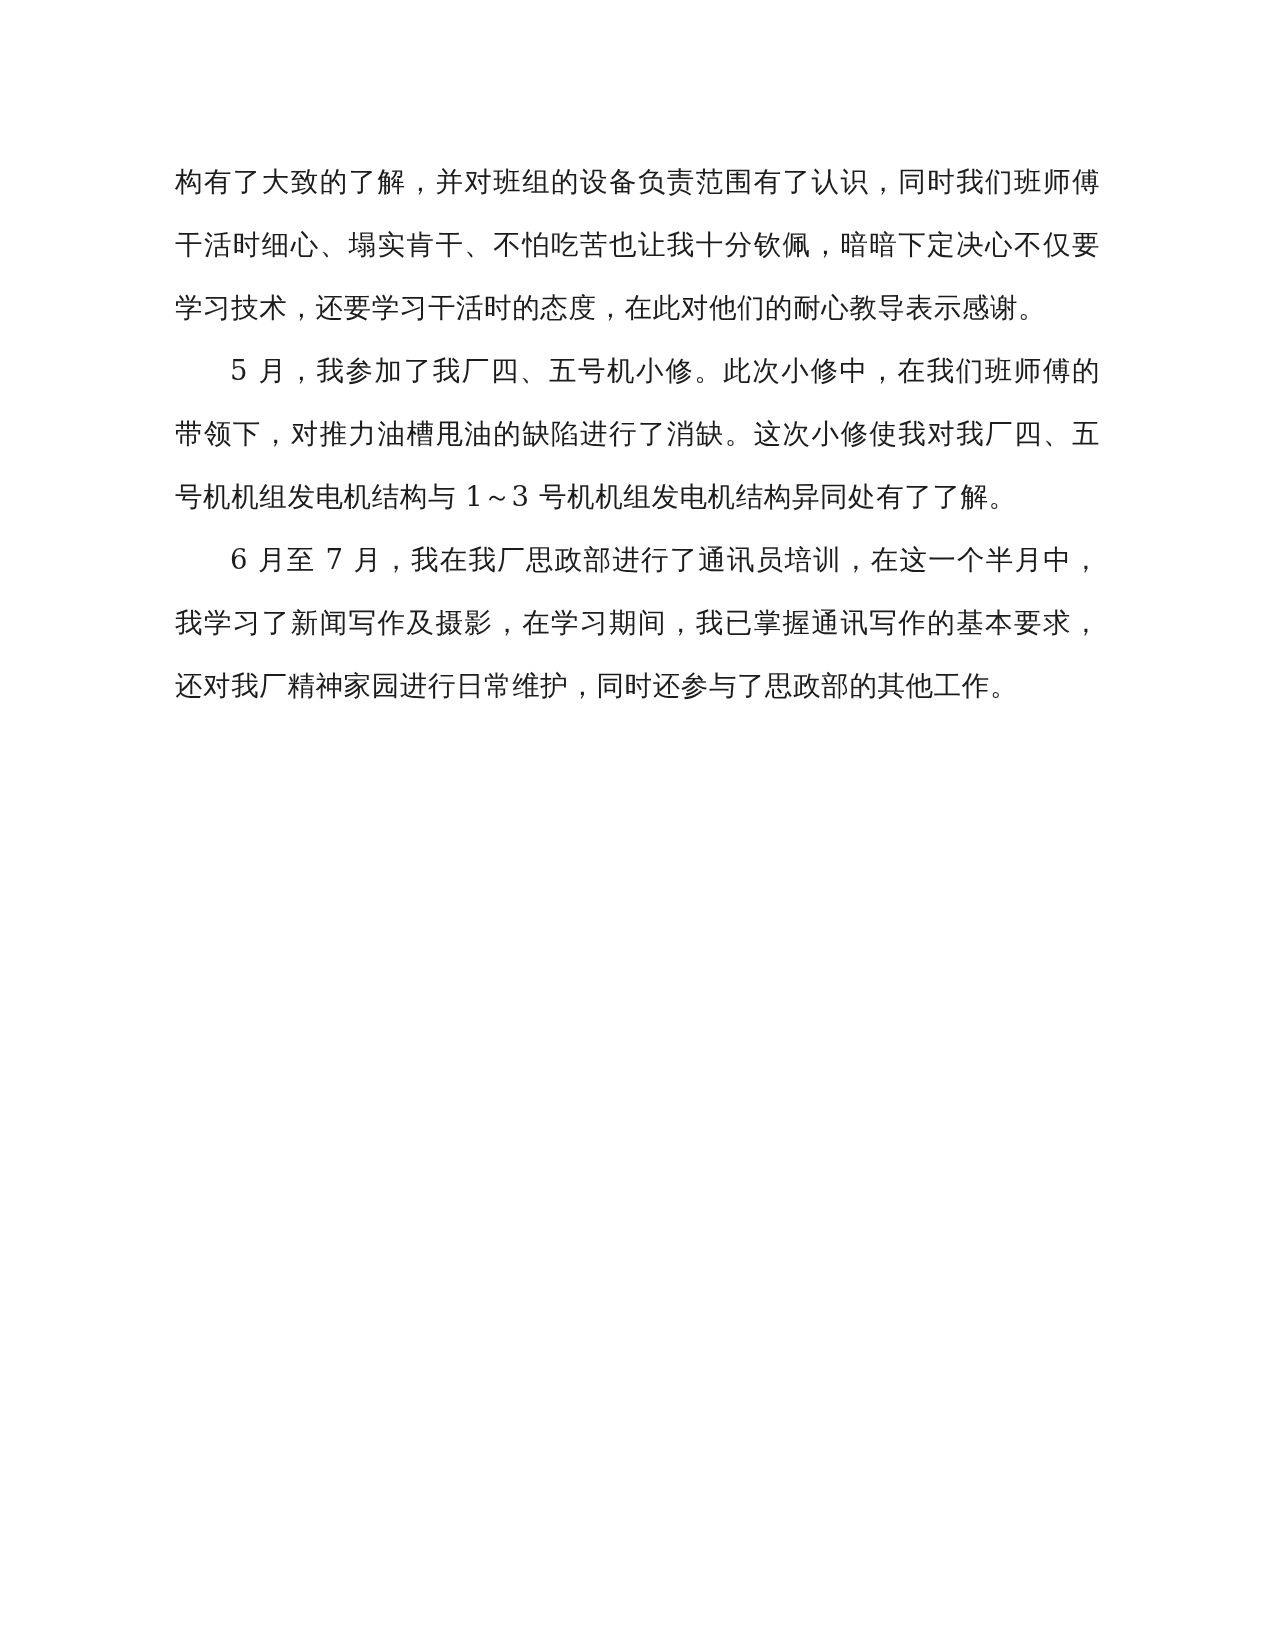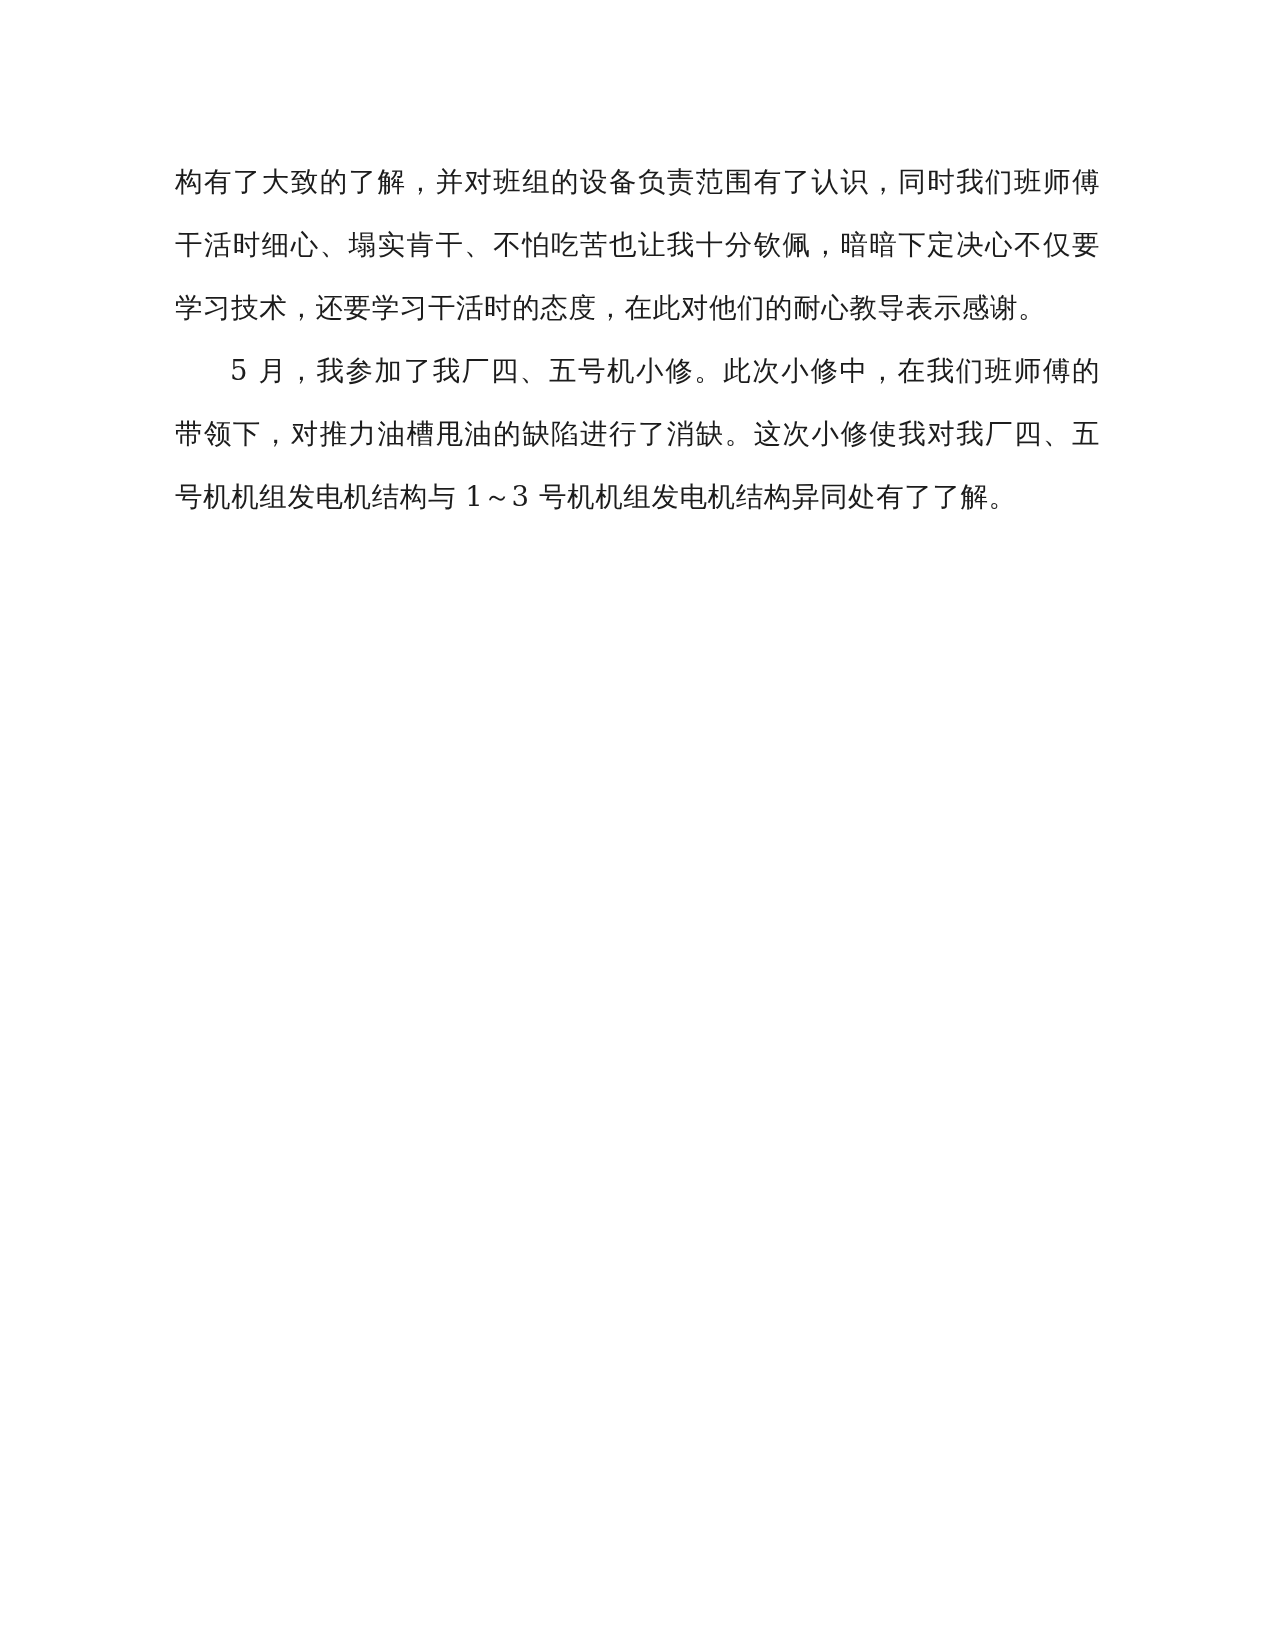--- a/index.html
+++ b/index.html
@@ -37,14 +37,15 @@
     text-indent: 2em;
   }
 </style>
 </head>
 <body>
 
 <div class="page">
   <div class="doc-body">
     <p class="para">构有了大致的了解，并对班组的设备负责范围有了认识，同时我们班师傅干活时细心、塌实肯干、不怕吃苦也让我十分钦佩，暗暗下定决心不仅要学习技术，还要学习干活时的态度，在此对他们的耐心教导表示感谢。</p>
     <p class="para indent">5 月，我参加了我厂四、五号机小修。此次小修中，在我们班师傅的带领下，对推力油槽甩油的缺陷进行了消缺。这次小修使我对我厂四、五号机机组发电机结构与 1～3 号机机组发电机结构异同处有了了解。</p>
+    <p class="para indent">6 月至 7 月，我在我厂思政部进行了通讯员培训，在这一个半月中，我学习了新闻写作及摄影，在学习期间，我已掌握通讯写作的基本要求，还对我厂精神家园进行日常维护，同时还参与了思政部的其他工作。</p>
   </div>
 </div>
 
 </body></html>

